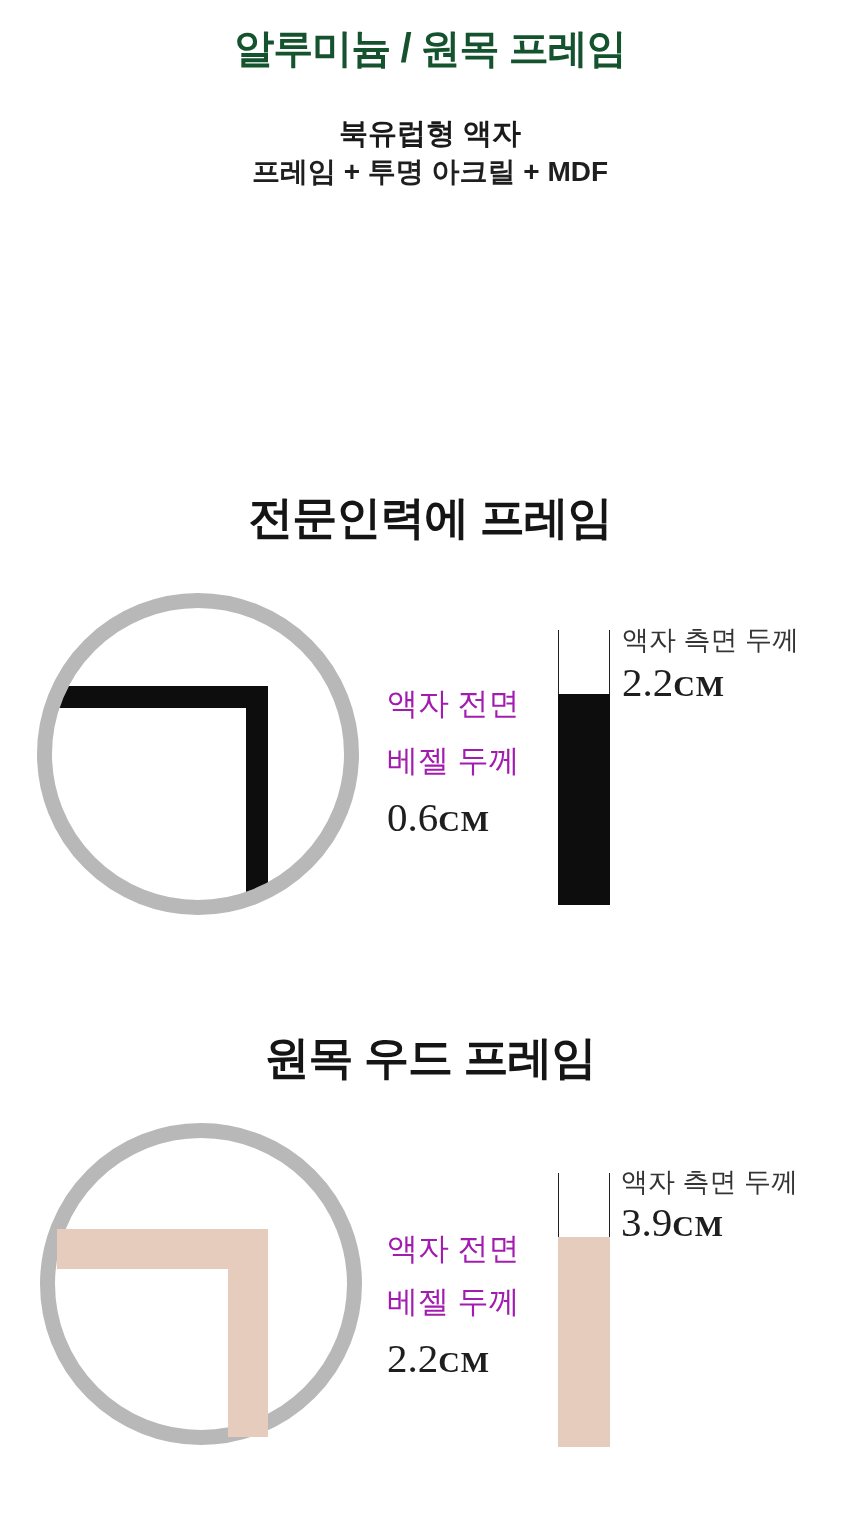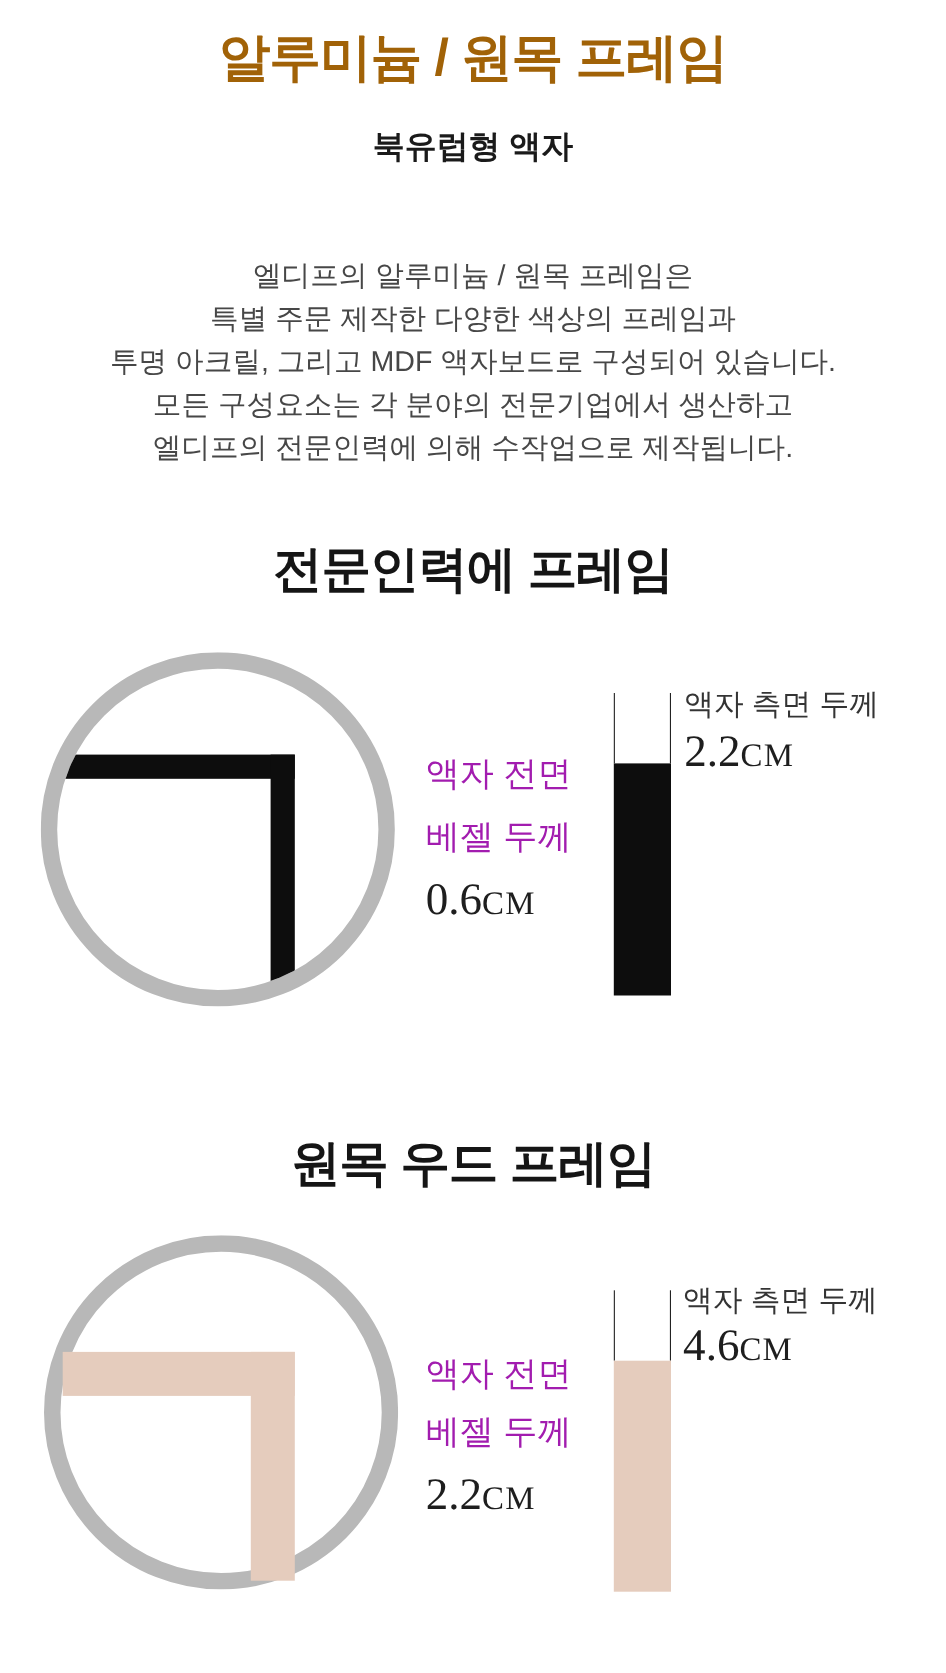--- a/index.html
+++ b/index.html
@@ -7,21 +7,21 @@
     position:relative;
     width:860px;height:1521px;
     margin:0 auto;
     background:#ffffff;
     overflow:hidden;
     font-family:"Liberation Sans","DejaVu Sans",sans-serif;
   }
   .abs{position:absolute;}
   .center{left:0;width:860px;text-align:center;}
   .title{
-    top:21px;font-size:47px;font-weight:700;letter-spacing:-1px;color:#a16207;
+    top:21px;font-size:40px;font-weight:700;letter-spacing:-1px;color:#14532d;
   }
   .subtitle{
     top:114px;font-size:29px;font-weight:700;color:#1a1a1a;
   }
   .composition{
     top:153px;font-size:28px;font-weight:600;color:#1f1f1f;
   }
   .description{
     top:231px;font-size:26px;font-weight:400;color:#474747;line-height:39px;
   }
@@ -34,43 +34,37 @@
   .front-label{
     font-size:31px;font-weight:400;color:#a21caf;white-space:nowrap;
   }
   .side-label{
     font-size:27px;font-weight:400;color:#343434;white-space:nowrap;
   }
   .value-serif{
     font-family:"Liberation Serif","DejaVu Serif",serif;
     font-size:41px;font-weight:400;color:#1e1e1e;white-space:nowrap;
   }
-  .value-serif .unit{font-size:0.73em;letter-spacing:1px;}
+  .value-serif .unit{font-size:0.73em;letter-spacing:1px;font-weight:bold;}
   .gauge-open{
     width:50px;height:64px;
     border-left:1px solid #222;border-right:1px solid #222;
     background:#ffffff;
   }
   .gauge-bar{width:52px;}
 </style>
 </head>
 <body>
 
 <div id="page">
 
   <div class="abs center title">알루미늄 / 원목 프레임</div>
   <div class="abs center subtitle">북유럽형 액자</div>
+  <div class="abs center composition">프레임 + 투명 아크릴 + MDF</div>
 
-  <div class="abs center description">
-    <div>엘디프의 알루미늄 / 원목 프레임은</div>
-    <div>특별 주문 제작한 다양한 색상의 프레임과</div>
-    <div>투명 아크릴, 그리고 MDF 액자보드로 구성되어 있습니다.</div>
-    <div>모든 구성요소는 각 분야의 전문기업에서 생산하고</div>
-    <div>엘디프의 전문인력에 의해 수작업으로 제작됩니다.</div>
-  </div>
 
   <div class="abs center section-heading heading-aluminum">전문인력에 프레임</div>
 
   <svg class="abs diagram-svg" style="left:37px;top:593px;" width="322" height="322" viewBox="0 0 322 322">
     <defs>
       <clipPath id="alumClip">
           <circle cx="161" cy="161" r="146"></circle>
         </clipPath>
     </defs>
     <circle cx="161" cy="161" r="153.5" fill="none" stroke-width="15" style="stroke: rgb(184, 184, 184);"></circle>
@@ -97,15 +91,15 @@
     <rect x="188" y="106" width="40" height="208" style="fill: rgb(229, 204, 189);"></rect>
   </svg>
 
   <div class="abs front-label" style="left:387px;top:1228px;">액자 전면</div>
   <div class="abs front-label" style="left:387px;top:1281px;">베젤 두께</div>
   <div class="abs value-serif" style="left:387px;top:1334px;"><span>2.2</span><span class="unit">CM</span></div>
 
   <div class="abs gauge-open" style="left:558px;top:1173px;"></div>
   <div class="abs gauge-bar" style="left: 558px; top: 1237px; height: 210px; background-color: rgb(229, 204, 189);"></div>
   <div class="abs side-label" style="left:621px;top:1164px;">액자 측면 두께</div>
-  <div class="abs value-serif" style="left:621px;top:1198px;"><span>4.6</span><span class="unit">CM</span></div>
+  <div class="abs value-serif" style="left:621px;top:1198px;"><span>3.9</span><span class="unit">CM</span></div>
 
 </div>
 
 </body></html>

